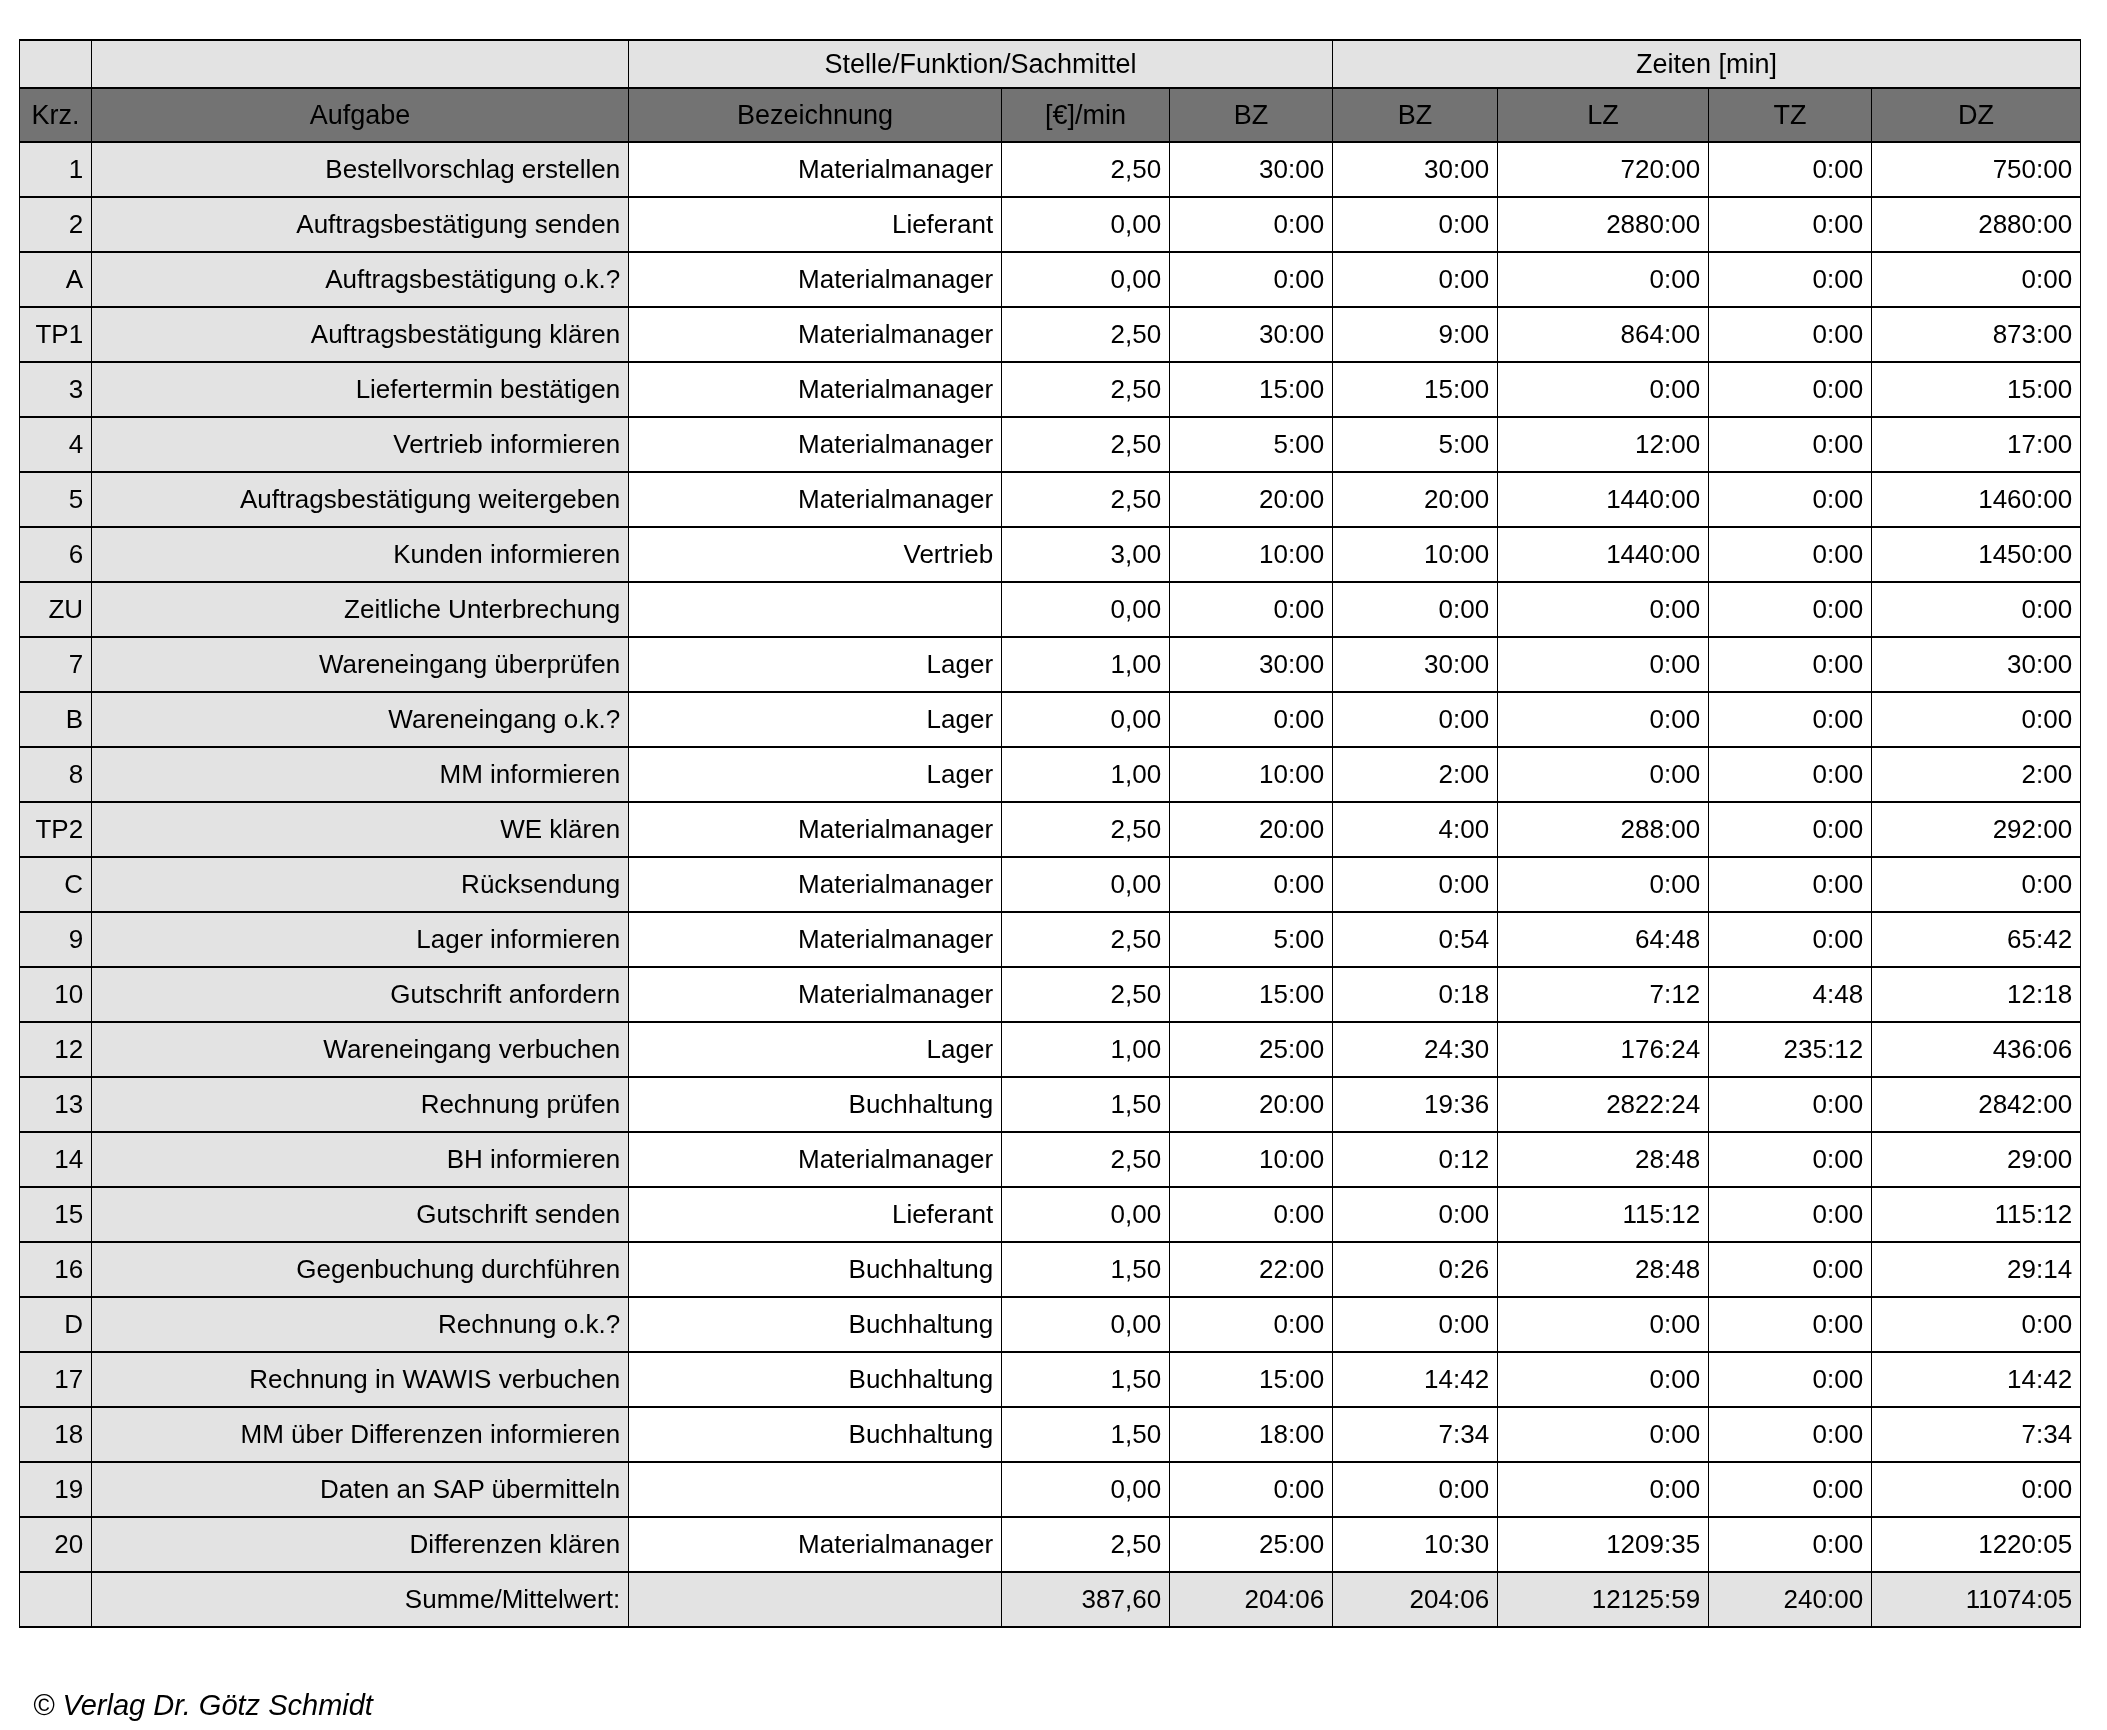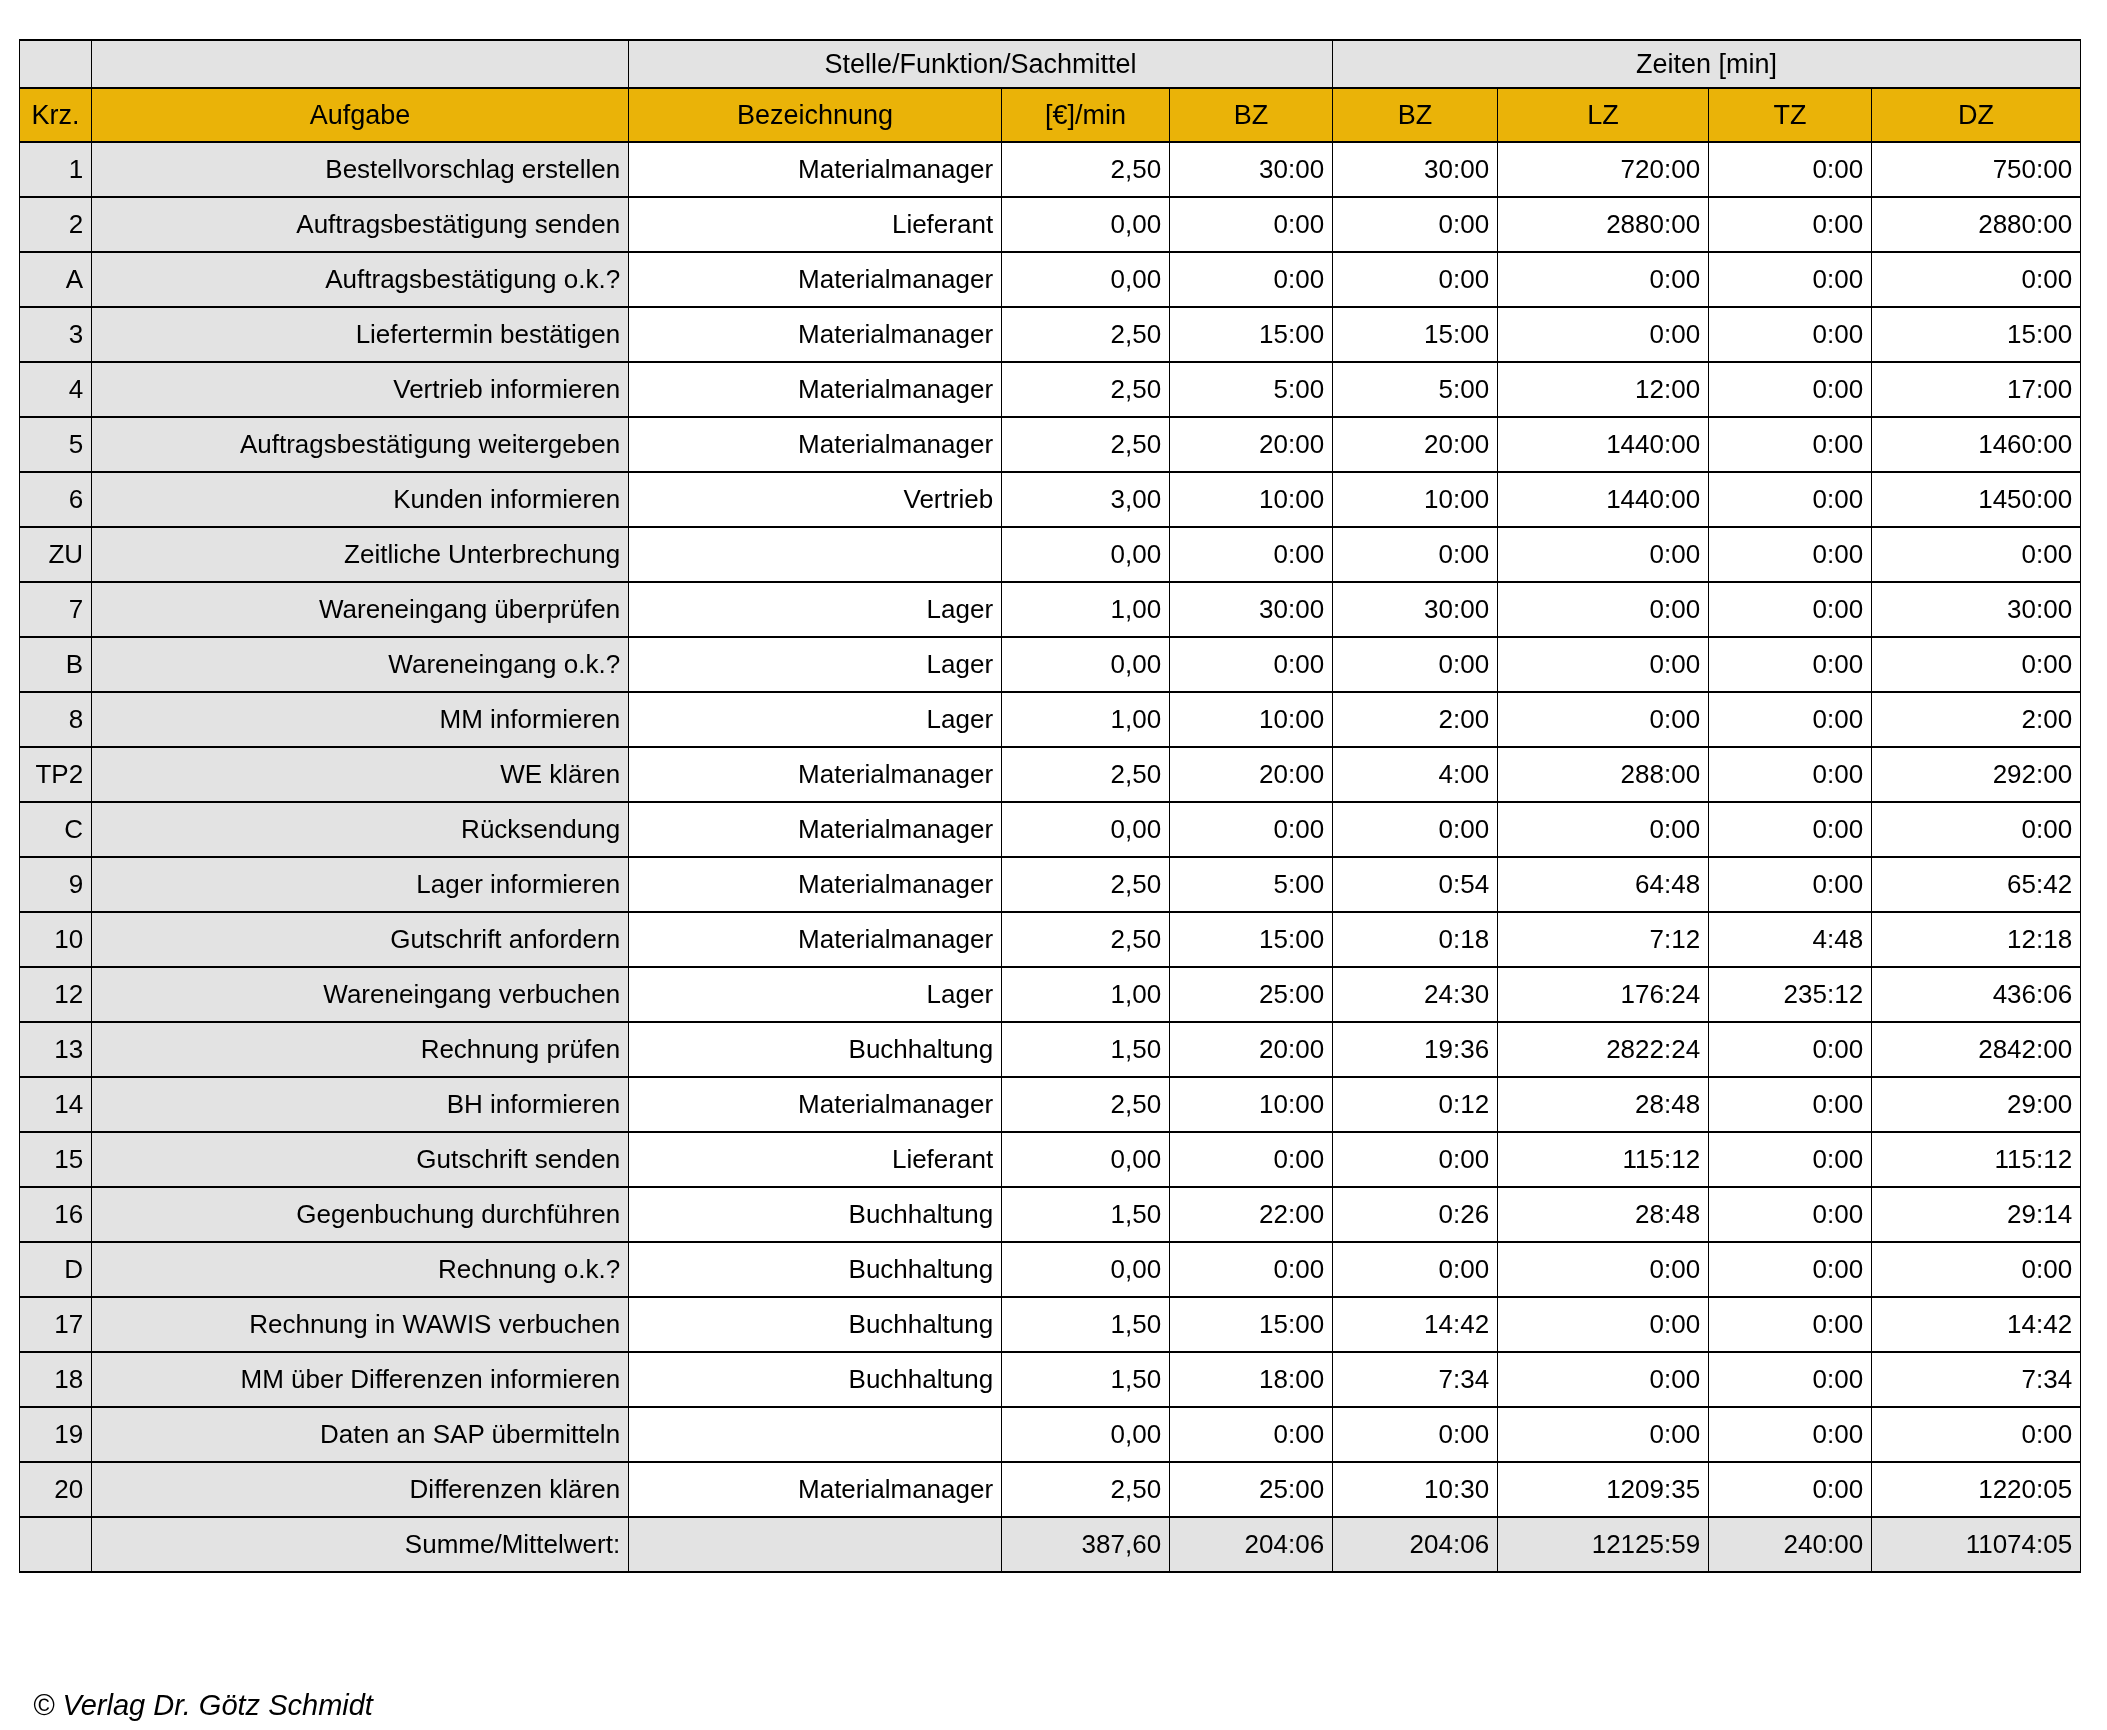--- a/index.html
+++ b/index.html
@@ -31,21 +31,21 @@
     font-size: 26px;
     font-weight: normal;
     padding: 0 7.9px;
     overflow: hidden;
     white-space: nowrap;
     vertical-align: middle;
     background: #ffffff;
   }
   .analysis-table th {
     text-align: center;
-    background: #eab308;
+    background: #737373;
     font-size: 27px;
   }
   .analysis-table .gray { background: #e3e3e3; }
   .analysis-table .num { text-align: right; }
   .analysis-table .txt { text-align: right; }
   tr.h1 { height: 48px; }
   tr.h2 { height: 54px; }
   tbody tr, tfoot tr { height: 55px; }
   .copyright {
     position: absolute;
@@ -118,20 +118,31 @@
         <td class="txt gray">Auftragsbestätigung o.k.?</td>
         <td class="txt">Materialmanager</td>
         <td class="num">0,00</td>
         <td class="num">0:00</td>
         <td class="num">0:00</td>
         <td class="num">0:00</td>
         <td class="num">0:00</td>
         <td class="num">0:00</td>
       </tr>
       <tr>
+        <td class="num gray">TP1</td>
+        <td class="txt gray">Auftragsbestätigung klären</td>
+        <td class="txt">Materialmanager</td>
+        <td class="num">2,50</td>
+        <td class="num">30:00</td>
+        <td class="num">9:00</td>
+        <td class="num">864:00</td>
+        <td class="num">0:00</td>
+        <td class="num">873:00</td>
+      </tr>
+      <tr>
         <td class="num gray">3</td>
         <td class="txt gray">Liefertermin bestätigen</td>
         <td class="txt">Materialmanager</td>
         <td class="num">2,50</td>
         <td class="num">15:00</td>
         <td class="num">15:00</td>
         <td class="num">0:00</td>
         <td class="num">0:00</td>
         <td class="num">15:00</td>
       </tr>

